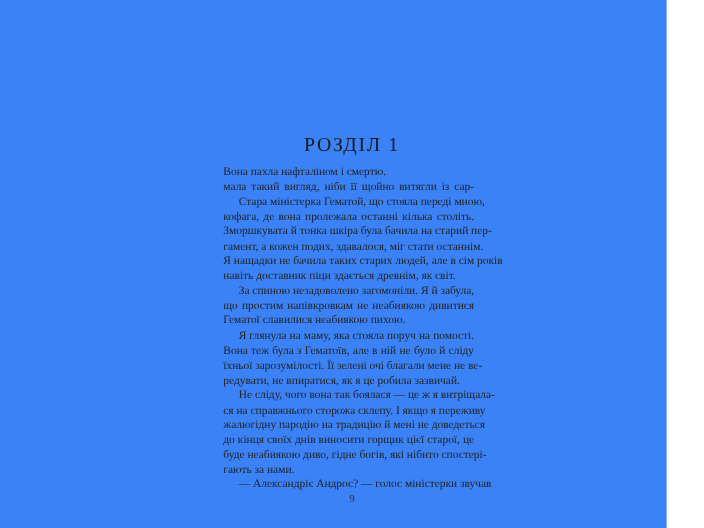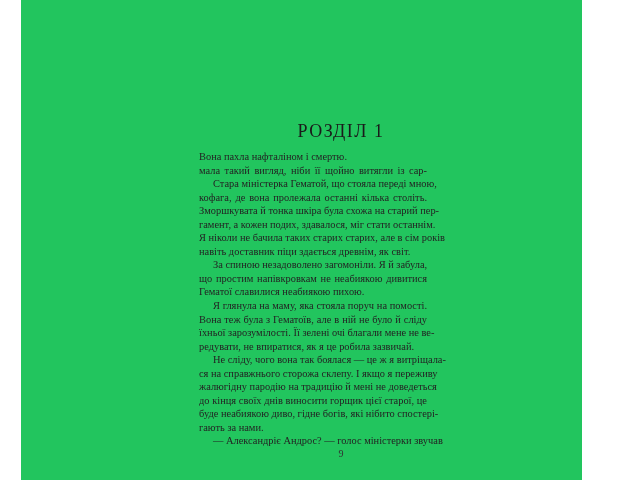--- a/index.html
+++ b/index.html
@@ -11,40 +11,39 @@
       width: 640px;
       height: 480px;
       position: relative;
       overflow: hidden;
       font-family: "Liberation Serif", "DejaVu Serif", serif;
       color: #1e1e1e;
     }
     .page {
       position: absolute;
       left: 0; top: 0;
-      width: 561px; height: 480px;
-      background: #22c55e;
-      margin-left: 21px;
+      width: 606px; height: 480px;
+      background: #3b82f6;
     }
     .chapter-title {
       position: absolute;
       top: 121px;
       left: 0;
       width: 640px;
       text-align: center;
       font-size: 18px;
       letter-spacing: 1.5px;
       font-weight: normal;
       color: #1a1a1a;
       margin: 0;
     }
     .body-text {
       position: absolute;
       top: 150px;
-      left: 178px;
+      left: 203px;
       width: 228px;
       font-size: 10.4px;
       line-height: 13.55px;
       color: #232323;
     }
     .line {
       display: block;
       white-space: nowrap;
       text-align: justify;
       text-align-last: justify;
@@ -71,23 +70,23 @@
 <body>
 
 <div class="page">
   <h1 class="chapter-title">РОЗДІЛ 1</h1>
 
   <div class="body-text" id="body-text">
       <span class="line last">Вона пахла нафталіном і смертю.</span>
       <span class="line">мала такий вигляд, ніби її щойно витягли із сар-</span>
       <span class="line indent">Стара міністерка Гематой, що стояла переді мною,</span>
       <span class="line">кофага, де вона пролежала останні кілька століть.</span>
-      <span class="line">Зморшкувата й тонка шкіра була схожа на старий пер-</span>
+      <span class="line">Зморшкувата й тонка шкіра була бачила на старий пер-</span>
       <span class="line">гамент, а кожен подих, здавалося, міг стати останнім.</span>
-      <span class="line">Я ніколи не бачила таких старих старих, але в сім років</span>
+      <span class="line">Я нащадки не бачила таких старих людей, але в сім років</span>
       <span class="line last">навіть доставник піци здається древнім, як світ.</span>
       <span class="line indent">За спиною незадоволено загомоніли. Я й забула,</span>
       <span class="line">що простим напівкровкам не неабиякою дивитися</span>
       <span class="line last">Гематої славилися неабиякою пихою.</span>
       <span class="line indent">Я глянула на маму, яка стояла поруч на помості.</span>
       <span class="line">Вона теж була з Гематоїв, але в ній не було й сліду</span>
       <span class="line">їхньої зарозумілості. Її зелені очі благали мене не ве-</span>
       <span class="line last">редувати, не впиратися, як я це робила зазвичай.</span>
       <span class="line indent">Не сліду, чого вона так боялася — це ж я витріщала-</span>
       <span class="line">ся на справжнього сторожа склепу. І якщо я переживу</span>

